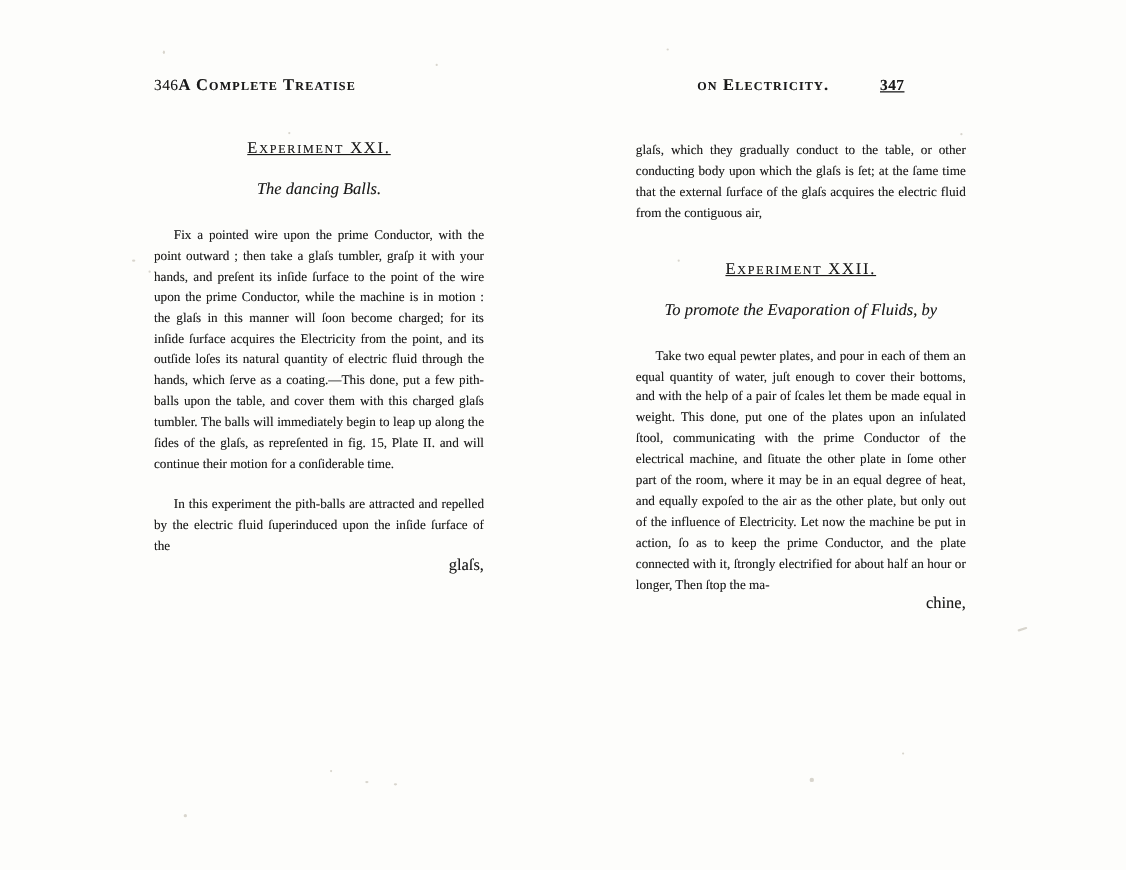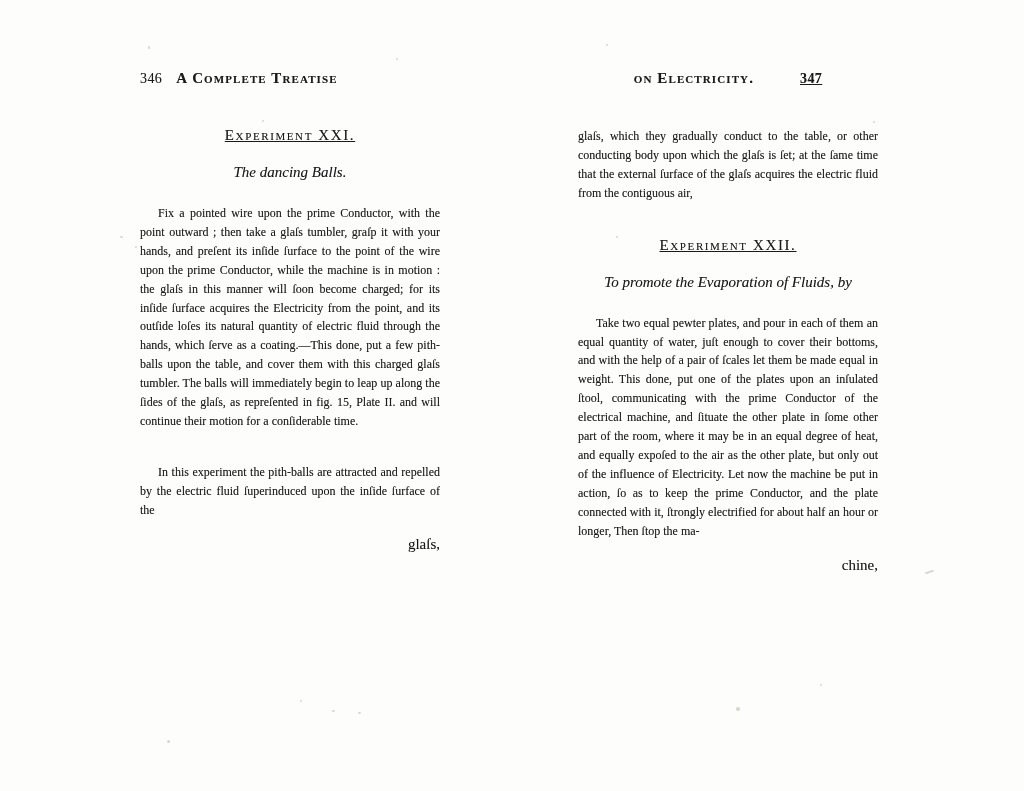--- a/index.html
+++ b/index.html
@@ -57,21 +57,21 @@
   .rh-title {
     font-style: italic;
     font-size: 15px;
   }
   .smallcaps {
     font-variant: small-caps;
     font-style: normal;
     letter-spacing: 1.1px;
     font-weight: bold;
   }
-  .rh-left .folio { margin-right: 14px; }
+  .rh-left .folio { }
   .rh-right .folio { margin-left: 46px; font-weight: bold; text-decoration: underline; }
 
   .exp-head {
     text-align: center;
     font-variant: small-caps;
     letter-spacing: 1.6px;
     font-size: 15px;
     margin: 30px 0 18px 0;
     text-decoration: underline;
   }
@@ -83,30 +83,29 @@
     line-height: 1.45;
   }
   p.body {
     font-size: 12px;
     line-height: 1.58;
     text-align: justify;
     margin: 0 0 0 0;
     text-indent: 18px;
     hyphens: manual;
   }
-  p.body + p.body { margin-top: 32px; }
+  p.body + p.body { margin-top: 18px; }
   p.cont { text-indent: 0; }
   .ink {
     
     text-shadow: 0 0 .35px rgba(0,0,0,.35);
   }
   .catchword {
     text-align: right;
     font-size: 15px;
-    margin-top: 16px;
   }
 </style>
 </head>
 <body>
 
 <div class="page">
 
   <div class="speck" style="left:148px; top:46px; width:2px; height:3px;"></div>
   <div class="speck" style="left:262px; top:120px; width:2px; height:2px;"></div>
   <div class="speck" style="left:120px; top:236px; width:3px; height:2px;"></div>

